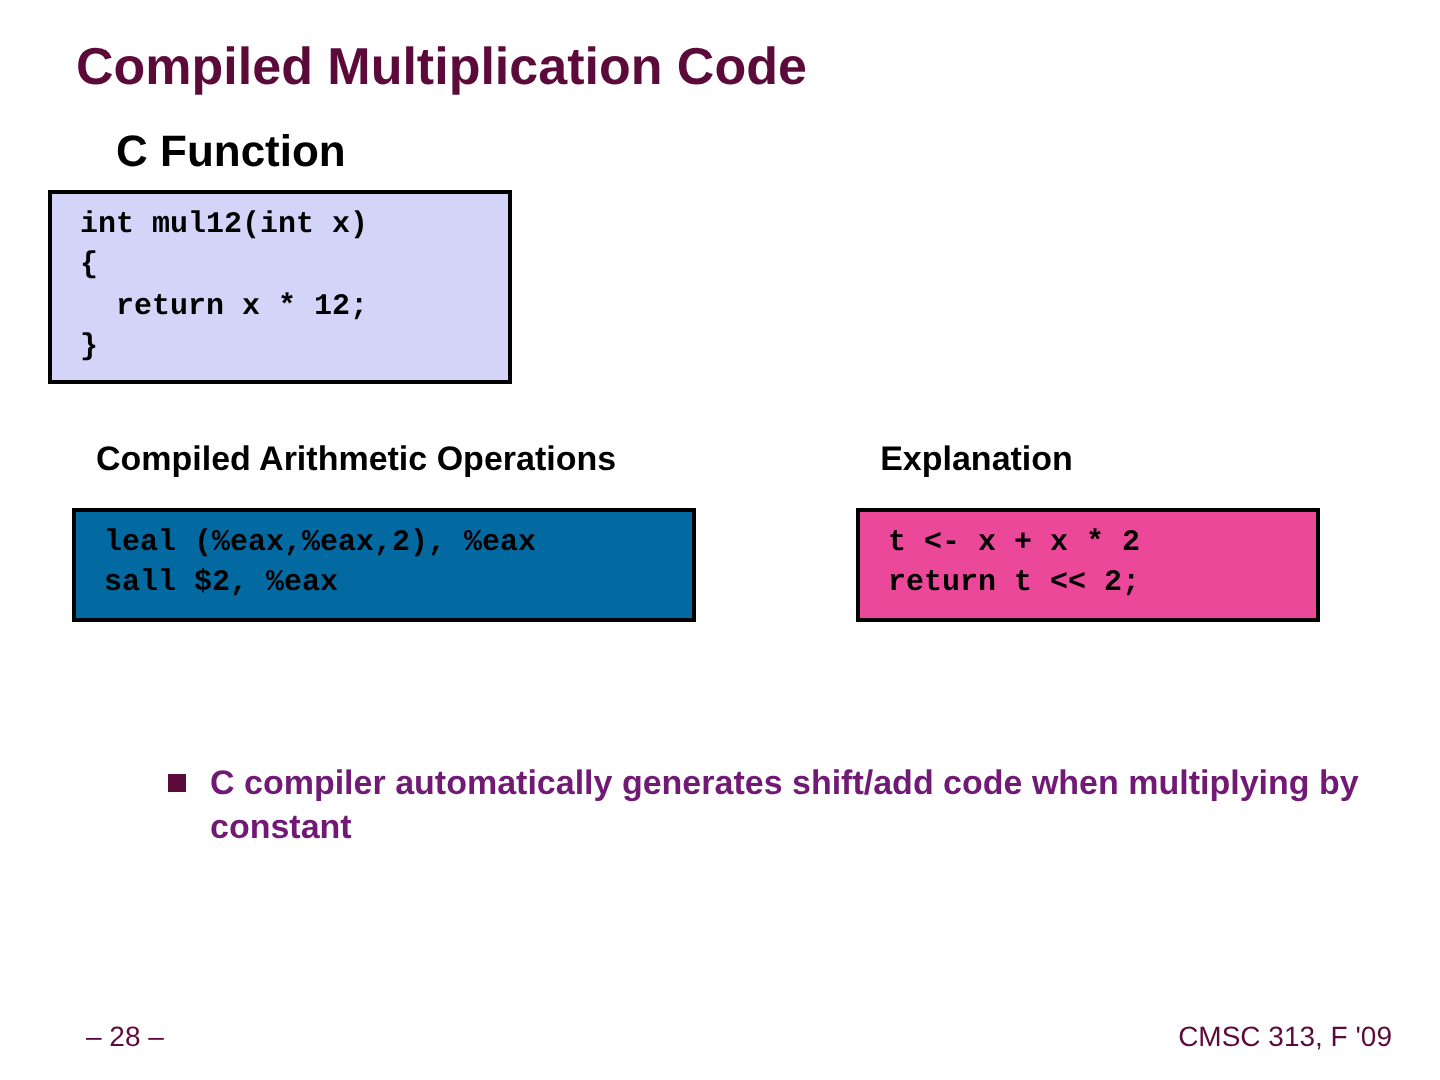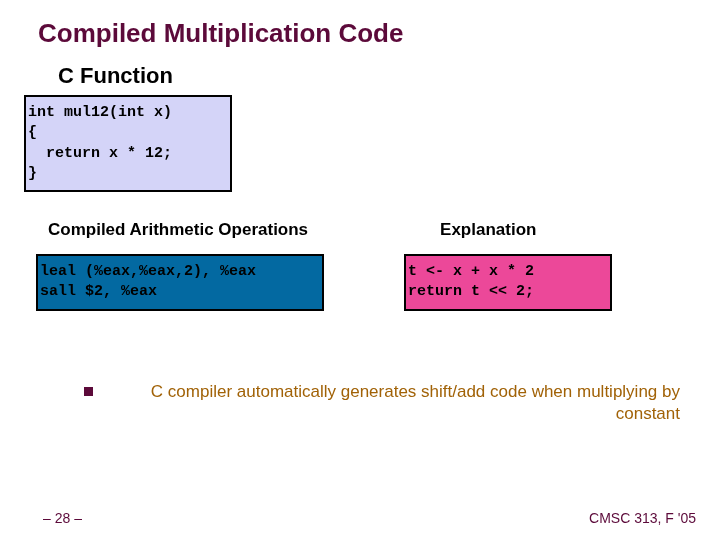--- a/index.html
+++ b/index.html
@@ -25,21 +25,21 @@
     margin-left: 58px;
     margin-top: 8px;
     margin-bottom: 6px;
   }
   .codebox {
     border: 2px solid #000;
     font-family: "Courier New", monospace;
     font-size: 15px;
     font-weight: bold;
     white-space: pre;
-    padding: 6px 2px;
+    padding: 6px 14px;
     line-height: 1.35;
   }
   .box-c {
     background: #d4d4f8;
     width: 200px;
     margin-left: 24px;
     margin-bottom: 28px;
   }
   .row {
     display: flex;
@@ -77,24 +77,23 @@
   .bullet-square {
     width: 9px;
     height: 9px;
     background: #5c0a3a;
     flex-shrink: 0;
     margin-top: 6px;
     margin-right: 12px;
   }
   .bullet-text {
     font-size: 17px;
-    font-weight: normal;
-    color: #a16207;
+    font-weight: bold;
+    color: #701a75;
     line-height: 1.3;
-    text-align: right;
   }
   .footer {
     position: absolute;
     bottom: 14px;
     left: 24px;
     right: 24px;
     display: flex;
     justify-content: space-between;
     font-size: 14px;
     color: #5c0a3a;
@@ -125,14 +124,14 @@
 return t &lt;&lt; 2;</div>
 </div>
 
 <div class="bullet-row">
   <div class="bullet-square"></div>
   <div class="bullet-text">C compiler automatically generates shift/add code when multiplying by constant</div>
 </div>
 
 <div class="footer">
   <span>– 28 –</span>
-  <span>CMSC 313, F '05</span>
+  <span>CMSC 313, F '09</span>
 </div>
 
 </body></html>

